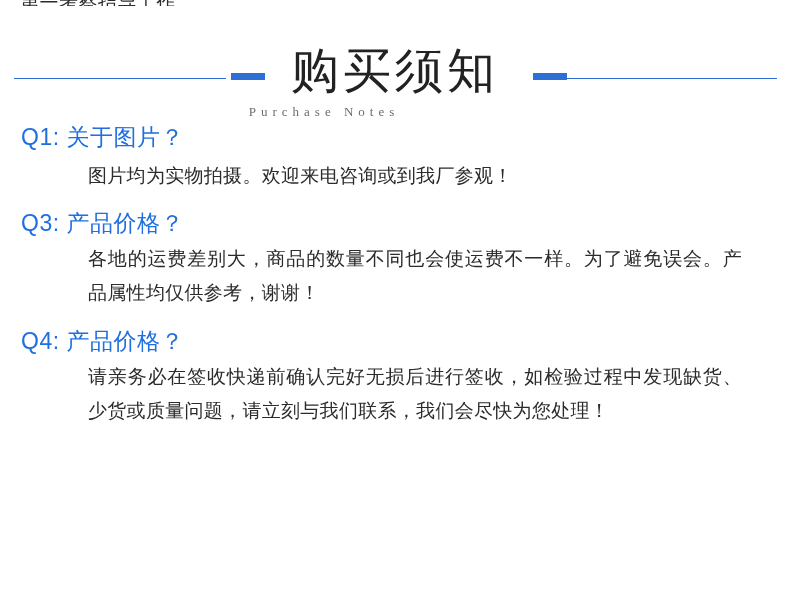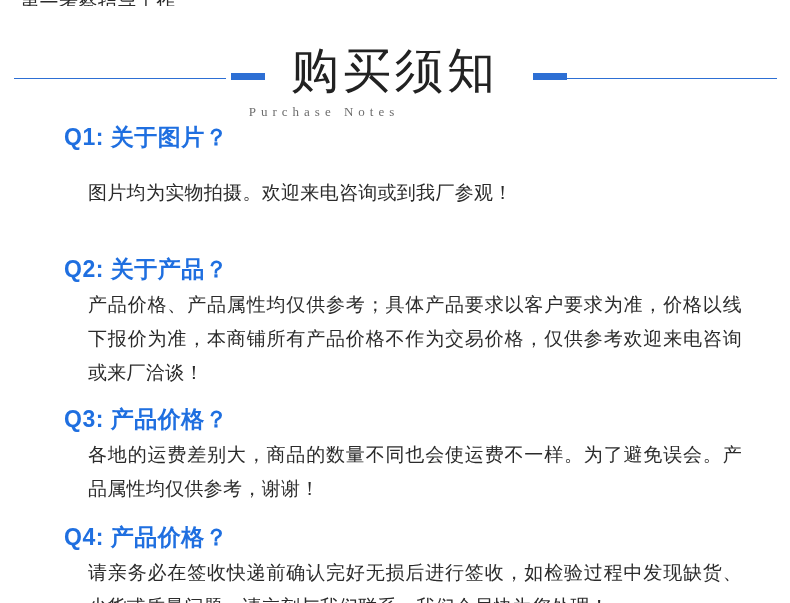--- a/index.html
+++ b/index.html
@@ -98,36 +98,36 @@
   }
   .qa-item {
     position: relative;
     margin: 0 0 0 0;
   }
   .qa-q {
     color: #1f6fe0;
     font-size: 23px;
     line-height: 34px;
     letter-spacing: 0.5px;
-    padding-left: 64px;
-    font-weight: bold;
+    padding-left: 21px;
+    font-weight: normal;
   }
   .qa-a {
     color: #2b2b2b;
     font-size: 19px;
     line-height: 34px;
     letter-spacing: 0.3px;
     padding-left: 88px;
     padding-right: 48px;
     text-align: justify;
   }
 
   
   .qa-item.q1 { margin-top: 4px; }
-  .qa-item.q1 .qa-a { margin-top: 22px; }
+  .qa-item.q1 .qa-a { margin-top: 6px; font-family: Liberation Mono, monospace; }
   .qa-item.q2 { margin-top: 42px; }
   .qa-item.q2 .qa-a { margin-top: 2px; }
   .qa-item.q3 { margin-top: 12px; }
   .qa-item.q3 .qa-a { margin-top: 2px; }
   .qa-item.q4 { margin-top: 14px; }
   .qa-item.q4 .qa-a { margin-top: 2px; }
 </style>
 </head>
 <body>
 
@@ -144,24 +144,20 @@
     <div class="header-sub">Purchase  Notes</div>
   </div>
 
   <div class="qa-list">
 
     <div class="qa-item q1">
       <div class="qa-q">Q1: 关于图片？</div>
       <div class="qa-a">图片均为实物拍摄。欢迎来电咨询或到我厂参观！</div>
     </div>
 
-    <div class="qa-item q2">
-      <div class="qa-q">Q2: 关于产品？</div>
-      <div class="qa-a">产品价格、产品属性均仅供参考；具体产品要求以客户要求为准，价格以线下报价为准，本商铺所有产品价格不作为交易价格，仅供参考欢迎来电咨询或来厂洽谈！</div>
-    </div>
 
     <div class="qa-item q3">
       <div class="qa-q">Q3: 产品价格？</div>
       <div class="qa-a">各地的运费差别大，商品的数量不同也会使运费不一样。为了避免误会。产品属性均仅供参考，谢谢！</div>
     </div>
 
     <div class="qa-item q4">
       <div class="qa-q">Q4: 产品价格？</div>
       <div class="qa-a">请亲务必在签收快递前确认完好无损后进行签收，如检验过程中发现缺货、少货或质量问题，请立刻与我们联系，我们会尽快为您处理！</div>
     </div>

